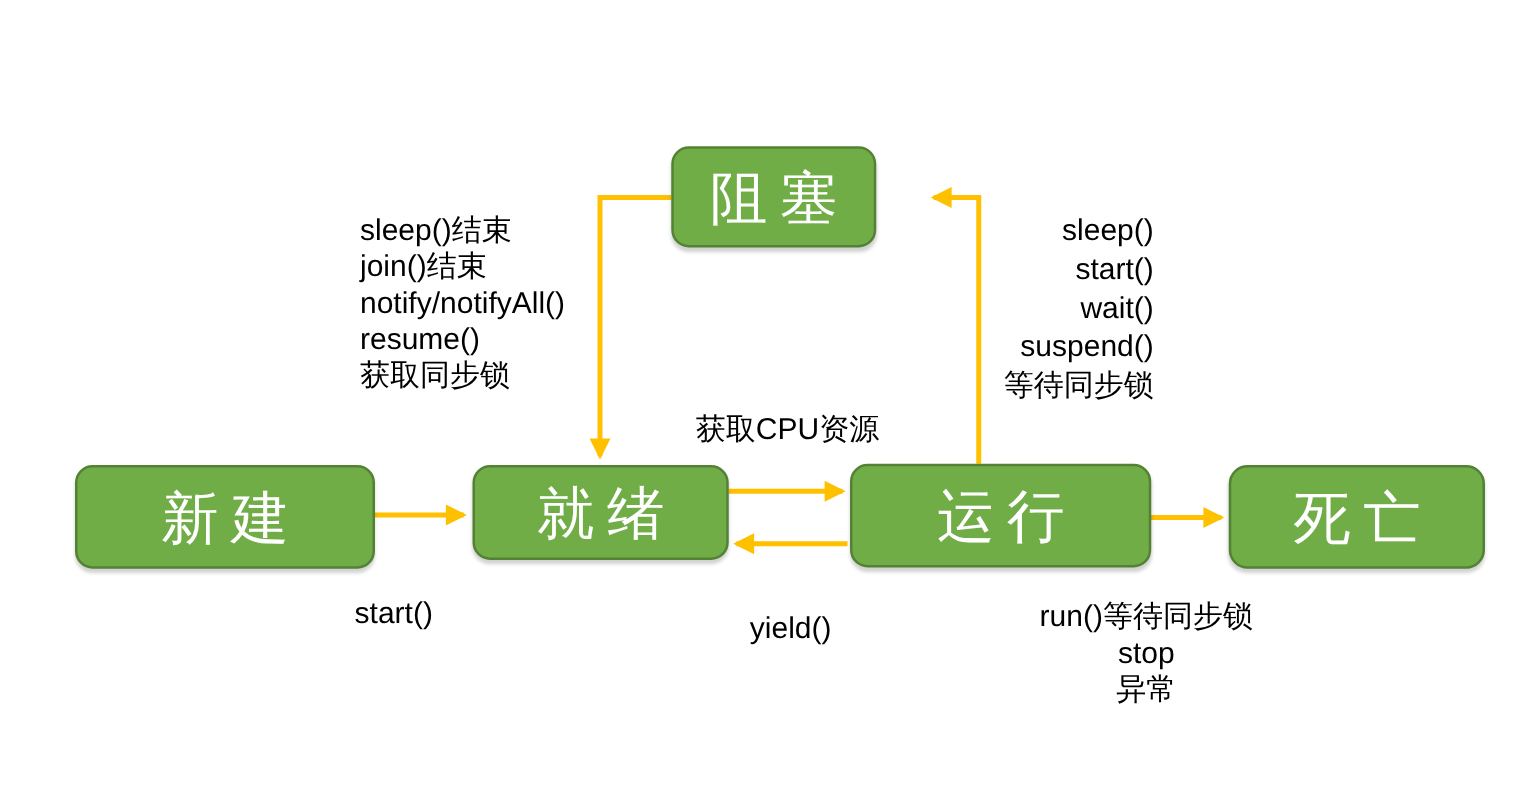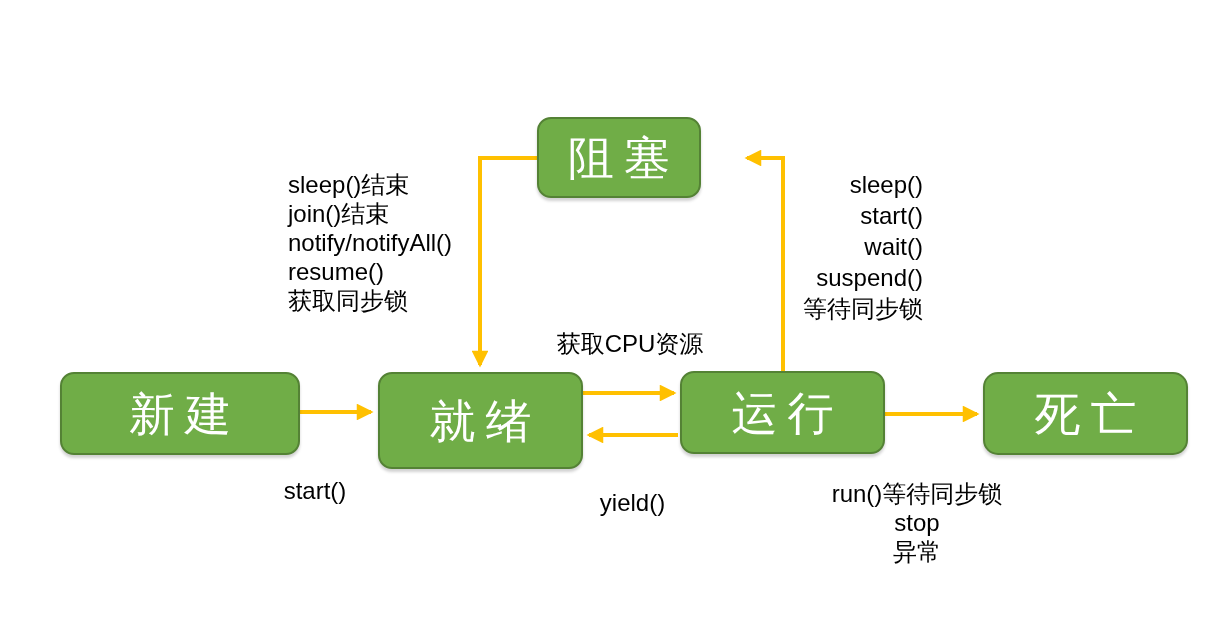--- a/index.html
+++ b/index.html
@@ -34,22 +34,22 @@
     font-family: "DejaVu Serif", "Liberation Serif", serif;
     font-size: 46px;
     color: var(--box-text);
     letter-spacing: 10px;
     text-indent: 10px;
     white-space: nowrap;
     line-height: 1;
   }
   .box-blocked { left: 537px; top: 117px; width: 164px; height: 81px; }
   .box-new     { left: 60px;  top: 372px; width: 240px; height: 83px; }
-  .box-ready   { left: 378px; top: 372px; width: 205px; height: 97px; }
-  .box-running { left: 680px; top: 371px; width: 205px; height: 83px; }
+  .box-ready   { left: 378px; top: 372px; width: 205px; height: 76px; }
+  .box-running { left: 680px; top: 371px; width: 241px; height: 83px; }
   .box-dead    { left: 983px; top: 372px; width: 205px; height: 83px; border-radius: 15px; }
 
   svg.arrows { position: absolute; left: 0; top: 0; width: 1232px; height: 638px; }
   .arrow-line { stroke: var(--arrow-color); stroke-width: 4; fill: none; }
   .arrow-head-shape { fill: var(--arrow-color); }
 
   .annotation {
     position: absolute;
     color: var(--label-color);
     font-size: 24px;

